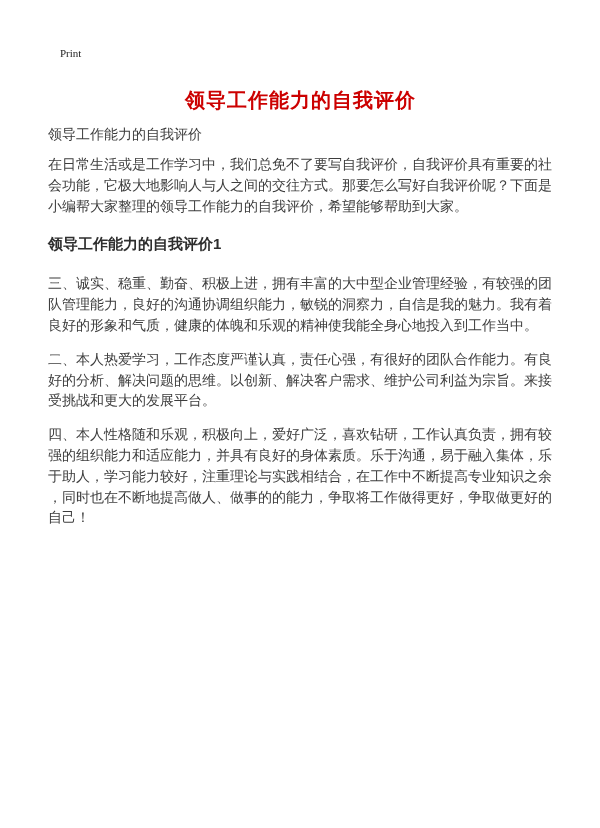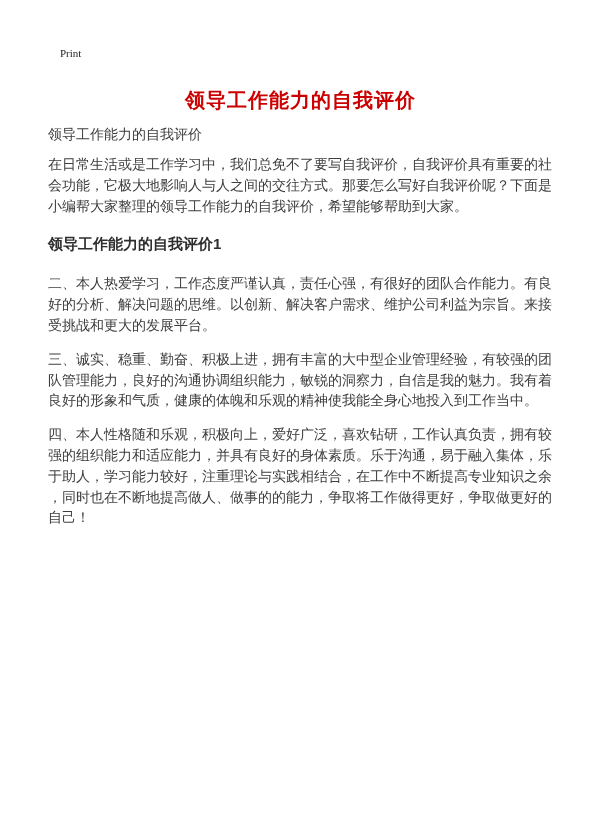--- a/index.html
+++ b/index.html
@@ -65,21 +65,21 @@
 
   <h1 class="page-title">领导工作能力的自我评价</h1>
 
   <p class="subtitle">领导工作能力的自我评价</p>
 
   <p class="para">在日常生活或是工作学习中，我们总免不了要写自我评价，自我评价具有重要的社会功能，它极大地影响人与人之间的交往方式。那要怎么写好自我评价呢？下面是小编帮大家整理的领导工作能力的自我评价，希望能够帮助到大家。</p>
 
   <h2 class="section-heading">领导工作能力的自我评价1</h2>
 
 
+  <p class="para">三、诚实、稳重、勤奋、积极上进，拥有丰富的大中型企业管理经验，有较强的团队管理能力，良好的沟通协调组织能力，敏锐的洞察力，自信是我的魅力。我有着良好的形象和气质，健康的体魄和乐观的精神使我能全身心地投入到工作当中。</p>
+
   <p class="para">二、本人热爱学习，工作态度严谨认真，责任心强，有很好的团队合作能力。有良好的分析、解决问题的思维。以创新、解决客户需求、维护公司利益为宗旨。来接受挑战和更大的发展平台。</p>
-
-  <p class="para">三、诚实、稳重、勤奋、积极上进，拥有丰富的大中型企业管理经验，有较强的团队管理能力，良好的沟通协调组织能力，敏锐的洞察力，自信是我的魅力。我有着良好的形象和气质，健康的体魄和乐观的精神使我能全身心地投入到工作当中。</p>
 
   <p class="para">四、本人性格随和乐观，积极向上，爱好广泛，喜欢钻研，工作认真负责，拥有较强的组织能力和适应能力，并具有良好的身体素质。乐于沟通，易于融入集体，乐于助人，学习能力较好，注重理论与实践相结合，在工作中不断提高专业知识之余，同时也在不断地提高做人、做事的的能力，争取将工作做得更好，争取做更好的自己！</p>
 
 
 
 </div>
 
 </body></html>

